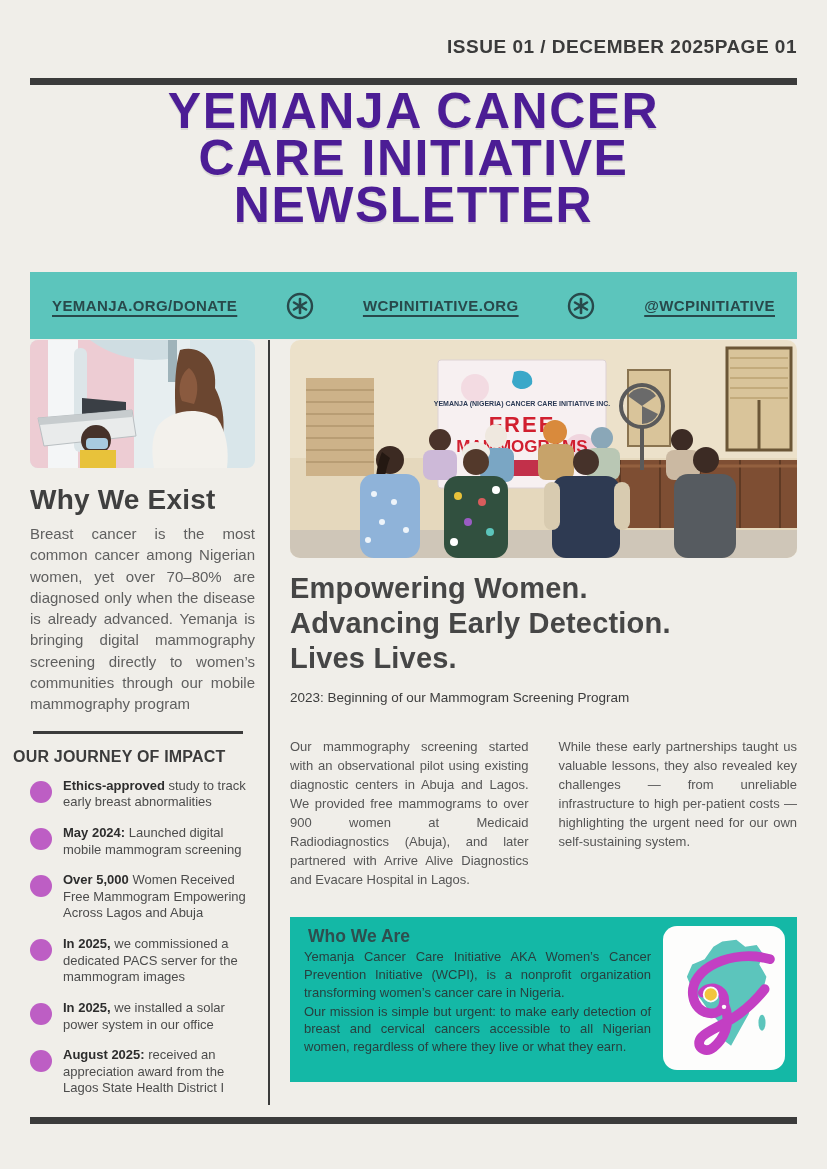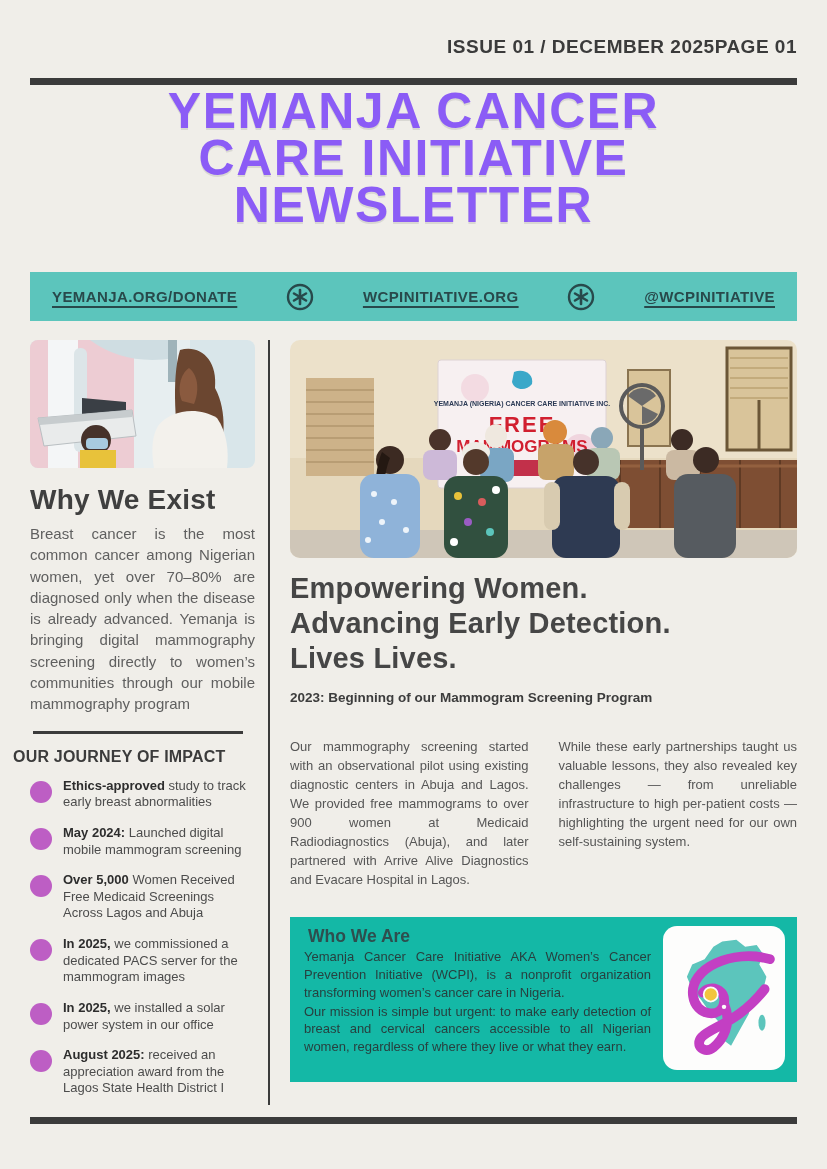--- a/index.html
+++ b/index.html
@@ -17,26 +17,26 @@
   }
   .double-rule {
     position:absolute; left:30px; right:30px; height:4px;
     border-top:5px solid #3b3b3b; border-bottom:2px solid #3b3b3b;
   }
   .rule-top { top:78px; }
   .rule-bottom { top:1117px; }
   
   .title {
     position:absolute; top:88px; left:0; right:0; text-align:center;
-    color:#8b5cf6; font-weight:800; font-size:50px; line-height:.94;
+    color:#4c1d95; font-weight:800; font-size:50px; line-height:.94;
     letter-spacing:1.5px; text-shadow:0 2px 0 rgba(60,60,60,.12);
   }
   
   .banner {
-    position:absolute; top:272px; left:30px; width:767px; height:49px;
+    position:absolute; top:272px; left:30px; width:767px; height:67px;
     background:#5cc5bc; display:flex; align-items:center;
     justify-content:space-between; padding:0 22px;
   }
   .banner a {
     color:#28494b; font-weight:700; font-size:15px; letter-spacing:.4px;
     text-decoration:underline; text-decoration-thickness:2px; text-underline-offset:4px;
     cursor:pointer;
   }
   .ast-icon { width:28px; height:28px; flex:0 0 auto; }
   
@@ -61,21 +61,21 @@
   .dot { width:22px; height:22px; border-radius:50%; background:#bd5ec4; flex:0 0 auto; margin-top:3px; }
   .journey-list p { font-size:13px; line-height:1.28; color:#4c4c4c; }
   .journey-list b { color:#2d2d2d; }
   
   .right-col { position:absolute; left:290px; top:340px; width:507px; }
   .photo2 { width:507px; height:218px; border-radius:10px; overflow:hidden; display:block; }
   .headline {
     margin-top:13px; font-size:29px; font-weight:800; line-height:1.2;
     color:#464646; letter-spacing:.2px;
   }
-  .subhead { margin-top:15px; font-size:13.5px; font-weight:700; color:#3c3c3c; }
+  .subhead { margin-top:15px; font-size:13.5px; font-weight:400; color:#3c3c3c; }
   .body-cols { margin-top:33px; display:flex; gap:30px; }
   .body-cols p { flex:1; font-size:13px; line-height:1.46; color:#565656; text-align:justify; }
   
   .who-box {
     margin-top:27px; background:#14b8a6; padding:9px 12px 12px 14px;
     display:flex; gap:12px; align-items:stretch;
   }
   .who-text { flex:1; }
   .who-h { font-size:17.5px; font-weight:800; color:#2e4e4e; padding-left:4px; }
   .who-p { font-size:13px; line-height:1.37; color:#27403f; text-align:justify; margin-top:1px; }
@@ -157,21 +157,21 @@
       <li>
         <span class="dot"></span>
         <p><b>Ethics-approved</b><span> study to track early breast abnormalities</span></p>
       </li>
       <li>
         <span class="dot"></span>
         <p><b>May 2024:</b><span> Launched digital mobile mammogram screening</span></p>
       </li>
       <li>
         <span class="dot"></span>
-        <p><b>Over 5,000</b><span> Women Received Free Medicaid Screenings Across Lagos and Abuja</span></p>
+        <p><b>Over 5,000</b><span> Women Received Free Mammogram Empowering Across Lagos and Abuja</span></p>
       </li>
       <li>
         <span class="dot"></span>
         <p><b>In 2025,</b><span> we commissioned a dedicated PACS server for the mammogram images</span></p>
       </li>
       <li>
         <span class="dot"></span>
         <p><b>In 2025,</b><span> we installed a solar power system in our office</span></p>
       </li>
       <li>

